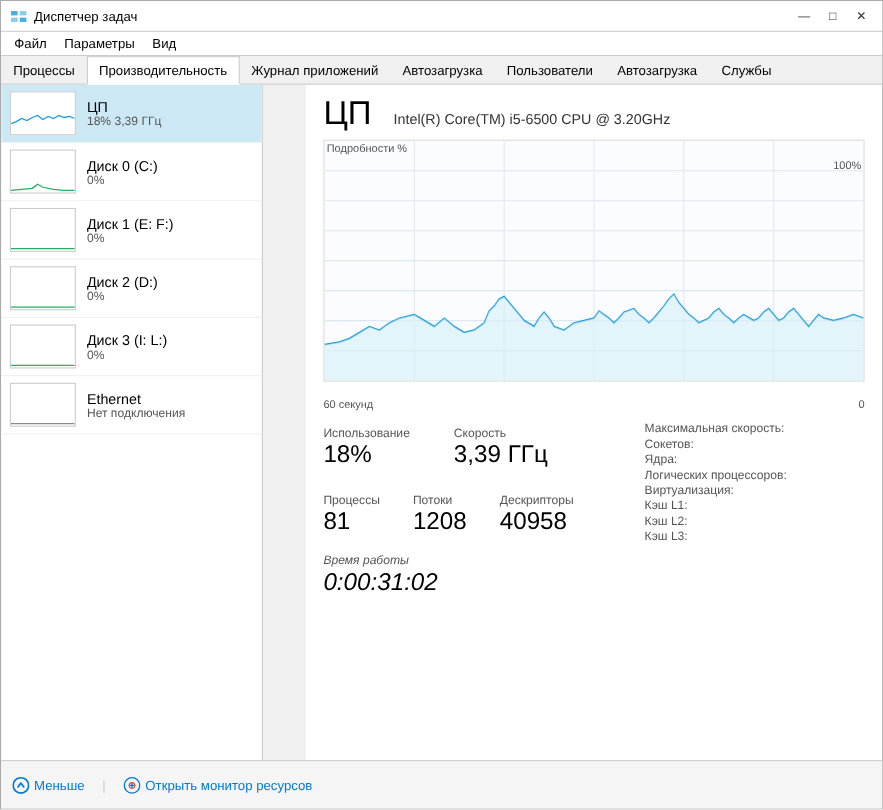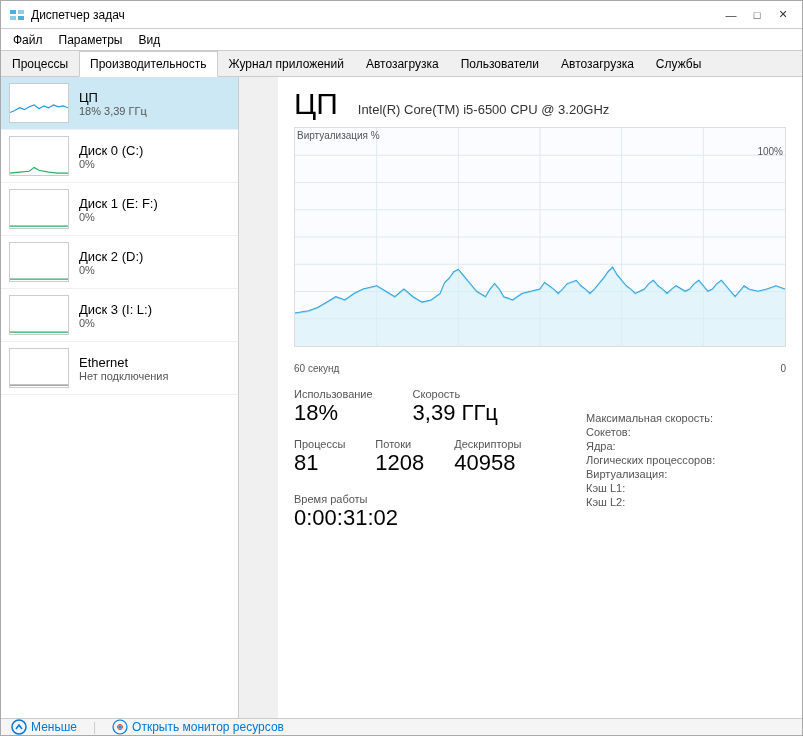--- a/index.html
+++ b/index.html
@@ -198,29 +198,30 @@
       font-size: 11px;
       color: #555;
     }
     .stat-value {
       font-size: 22px;
       font-weight: 300;
       line-height: 1.2;
     }
     .uptime-block {
       padding: 4px 0;
+      font-style: italic;
     }
     .bottom-bar {
       background: #f5f5f5;
       border-top: 1px solid #ccc;
       display: flex;
       align-items: center;
       padding: 4px 10px;
       gap: 16px;
-      height: 17px;
+      height: 44px;
     }
     .bottom-link {
       color: #0078d7;
       text-decoration: none;
       font-size: 12px;
       display: flex;
       align-items: center;
       gap: 4px;
       cursor: pointer;
     }
@@ -231,21 +232,20 @@
       width: 100%;
       height: 100%;
     }
     .mini-chart {
       width: 100%;
       height: 100%;
     }
     .right-info {
       width: 200px;
       flex-shrink: 0;
-      margin-top: 28px;
     }
     .info-row {
       display: flex;
       margin-bottom: 2px;
     }
     .info-row-label {
       font-size: 11px;
       color: #555;
       flex: 1;
     }
@@ -371,21 +371,21 @@
 
     </div>
 
     <div class="detail-panel">
       <div class="detail-header">
         <span class="detail-title">ЦП</span>
         <span class="detail-subtitle">Intel(R) Core(TM) i5-6500 CPU @ 3.20GHz</span>
       </div>
 
       <div class="chart-container">
-        <span class="chart-label-top">Виртуализация %</span>
+        <span class="chart-label-top">Подробности %</span>
         <span class="chart-label-top-right">100%</span>
         <svg class="chart-svg" viewBox="0 0 540 200" preserveAspectRatio="none">
 
           <line x1="0" y1="25" x2="540" y2="25" stroke="#dde8f0" stroke-width="1"></line>
           <line x1="0" y1="50" x2="540" y2="50" stroke="#dde8f0" stroke-width="1"></line>
           <line x1="0" y1="75" x2="540" y2="75" stroke="#dde8f0" stroke-width="1"></line>
           <line x1="0" y1="100" x2="540" y2="100" stroke="#dde8f0" stroke-width="1"></line>
           <line x1="0" y1="125" x2="540" y2="125" stroke="#dde8f0" stroke-width="1"></line>
           <line x1="0" y1="150" x2="540" y2="150" stroke="#dde8f0" stroke-width="1"></line>
           <line x1="0" y1="175" x2="540" y2="175" stroke="#dde8f0" stroke-width="1"></line>
@@ -402,21 +402,21 @@
       </div>
 
       <div class="chart-footer">
         <span class="chart-label-bottom-left">60 секунд</span>
         <span class="chart-label-bottom-right">0</span>
       </div>
 
       <div style="display:flex; gap:0;">
         <div style="flex:1;">
 
-          <div style="display:flex; gap:40px; margin-bottom:4px;">
+          <div style="display:flex; gap:40px; margin-bottom:15px;">
             <div class="stat-block">
               <div class="stat-label">Использование</div>
               <div class="stat-value">18%</div>
             </div>
             <div class="stat-block">
               <div class="stat-label">Скорость</div>
               <div class="stat-value" style="font-size:22px;">3,39 ГГц</div>
             </div>
           </div>
 
@@ -462,20 +462,24 @@
           <div class="info-row">
             <span class="info-row-label">Виртуализация:</span>
             <span class="info-row-value"></span>
           </div>
           <div class="info-row">
             <span class="info-row-label">Кэш L1:</span>
             <span class="info-row-value"></span>
           </div>
           <div class="info-row">
             <span class="info-row-label">Кэш L2:</span>
+            <span class="info-row-value"></span>
+          </div>
+          <div class="info-row">
+            <span class="info-row-label">Кэш L3:</span>
             <span class="info-row-value"></span>
           </div>
         </div>
       </div>
 
     </div>
   </div>
 
   <div class="bottom-bar">
     <a class="bottom-link">

